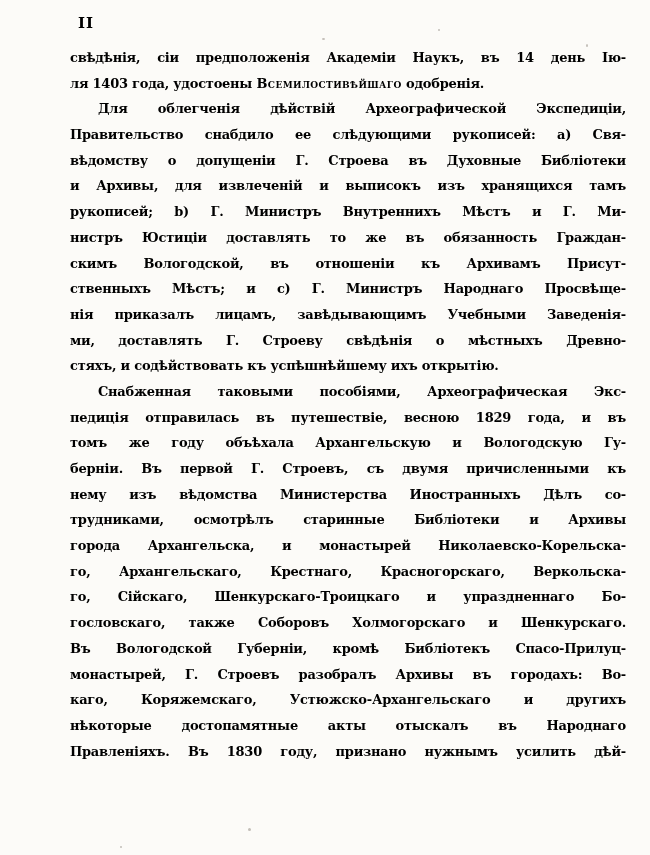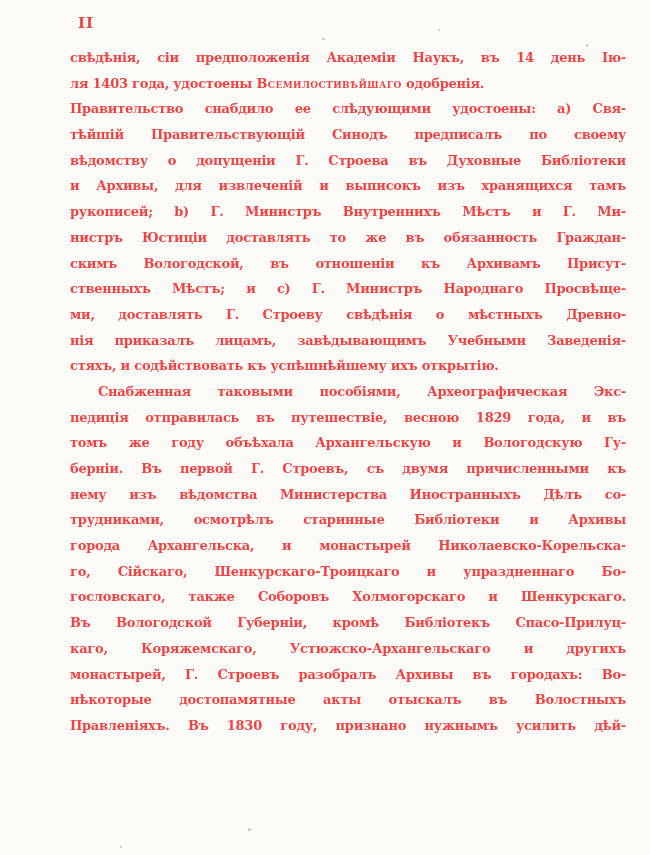--- a/index.html
+++ b/index.html
@@ -53,50 +53,51 @@
   .speck {
     position: absolute;
     background: #938d83;
     border-radius: 50%;
     opacity: 0.55;
   }
 </style>
 </head>
 <body>
 
-<div class="page" style="background: rgb(252, 251, 248); color: #ef4444;">
+<div class="page" style="background: rgb(252, 251, 248); color: #000000;">
   <div class="page-number">II</div>
 
   <div class="text-block">
       <div class="line">свѣдѣнія, сіи предположенія Академіи Наукъ, въ 14 день Ію-</div>
       <div class="line ragged"><span>ля 1403 года, удостоены </span><span class="sc">Всемилостивѣйшаго</span><span> одобренія.</span></div>
-      <div class="line">Правительство снабдило ее слѣдующими удостоены: а) Свя-</div>
-      <div class="line">тѣйшій Правительствующій Синодъ предписалъ по своему</div>
+      <div class="line indent">Для облегченія дѣйствій Археографической Экспедиціи,</div>
+      <div class="line">Правительство снабдило ее слѣдующими рукописей: а) Свя-</div>
       <div class="line">вѣдомству о допущеніи Г. Строева въ Духовные Библіотеки</div>
       <div class="line">и Архивы, для извлеченій и выписокъ изъ хранящихся тамъ</div>
       <div class="line">рукописей; b) Г. Министръ Внутреннихъ Мѣстъ и Г. Ми-</div>
       <div class="line">нистръ Юстиціи доставлять то же въ обязанность Граждан-</div>
       <div class="line">скимъ Вологодской, въ отношеніи къ Архивамъ Присут-</div>
       <div class="line">ственныхъ Мѣстъ; и с) Г. Министръ Народнаго Просвѣще-</div>
+      <div class="line">нія приказалъ лицамъ, завѣдывающимъ Учебными Заведенія-</div>
       <div class="line">ми, доставлять Г. Строеву свѣдѣнія о мѣстныхъ Древно-</div>
-      <div class="line">нія приказалъ лицамъ, завѣдывающимъ Учебными Заведенія-</div>
       <div class="line ragged">стяхъ, и содѣйствовать къ успѣшнѣйшему ихъ открытію.</div>
       <div class="line indent">Снабженная таковыми пособіями, Археографическая Экс-</div>
       <div class="line">педиція отправилась въ путешествіе, весною 1829 года, и въ</div>
       <div class="line">томъ же году объѣхала Архангельскую и Вологодскую Гу-</div>
       <div class="line">берніи. Въ первой Г. Строевъ, съ двумя причисленными къ</div>
       <div class="line">нему изъ вѣдомства Министерства Иностранныхъ Дѣлъ со-</div>
       <div class="line">трудниками, осмотрѣлъ старинные Библіотеки и Архивы</div>
       <div class="line">города Архангельска, и монастырей Николаевско-Корельска-</div>
+      <div class="line">го, Архангельскаго, Крестнаго, Красногорскаго, Веркольска-</div>
       <div class="line">го, Сійскаго, Шенкурскаго-Троицкаго и упраздненнаго Бо-</div>
       <div class="line">гословскаго, также Соборовъ Холмогорскаго и Шенкурскаго.</div>
       <div class="line">Въ Вологодской Губерніи, кромѣ Библіотекъ Спасо-Прилуц-</div>
+      <div class="line">монастырей, Г. Строевъ разобралъ Архивы въ городахъ: Во-</div>
       <div class="line">каго, Коряжемскаго, Устюжско-Архангельскаго и другихъ</div>
-      <div class="line">монастырей, Г. Строевъ разобралъ Архивы въ городахъ: Во-</div>
-      <div class="line">нѣкоторые достопамятные акты отыскалъ въ Волостныхъ</div>
+      <div class="line">нѣкоторые достопамятные акты отыскалъ въ Народнаго</div>
       <div class="line">Правленіяхъ. Въ 1830 году, признано нужнымъ усилить дѣй-</div>
     </div>
 
   <div class="speck" style="left:322px; top:38px; width:3px; height:2px;"></div>
   <div class="speck" style="left:438px; top:29px; width:2px; height:2px;"></div>
   <div class="speck" style="left:586px; top:44px; width:2px; height:3px;"></div>
   <div class="speck" style="left:497px; top:416px; width:2px; height:2px;"></div>
   <div class="speck" style="left:248px; top:828px; width:3px; height:3px;"></div>
   <div class="speck" style="left:120px; top:846px; width:2px; height:2px;"></div>
 </div>

